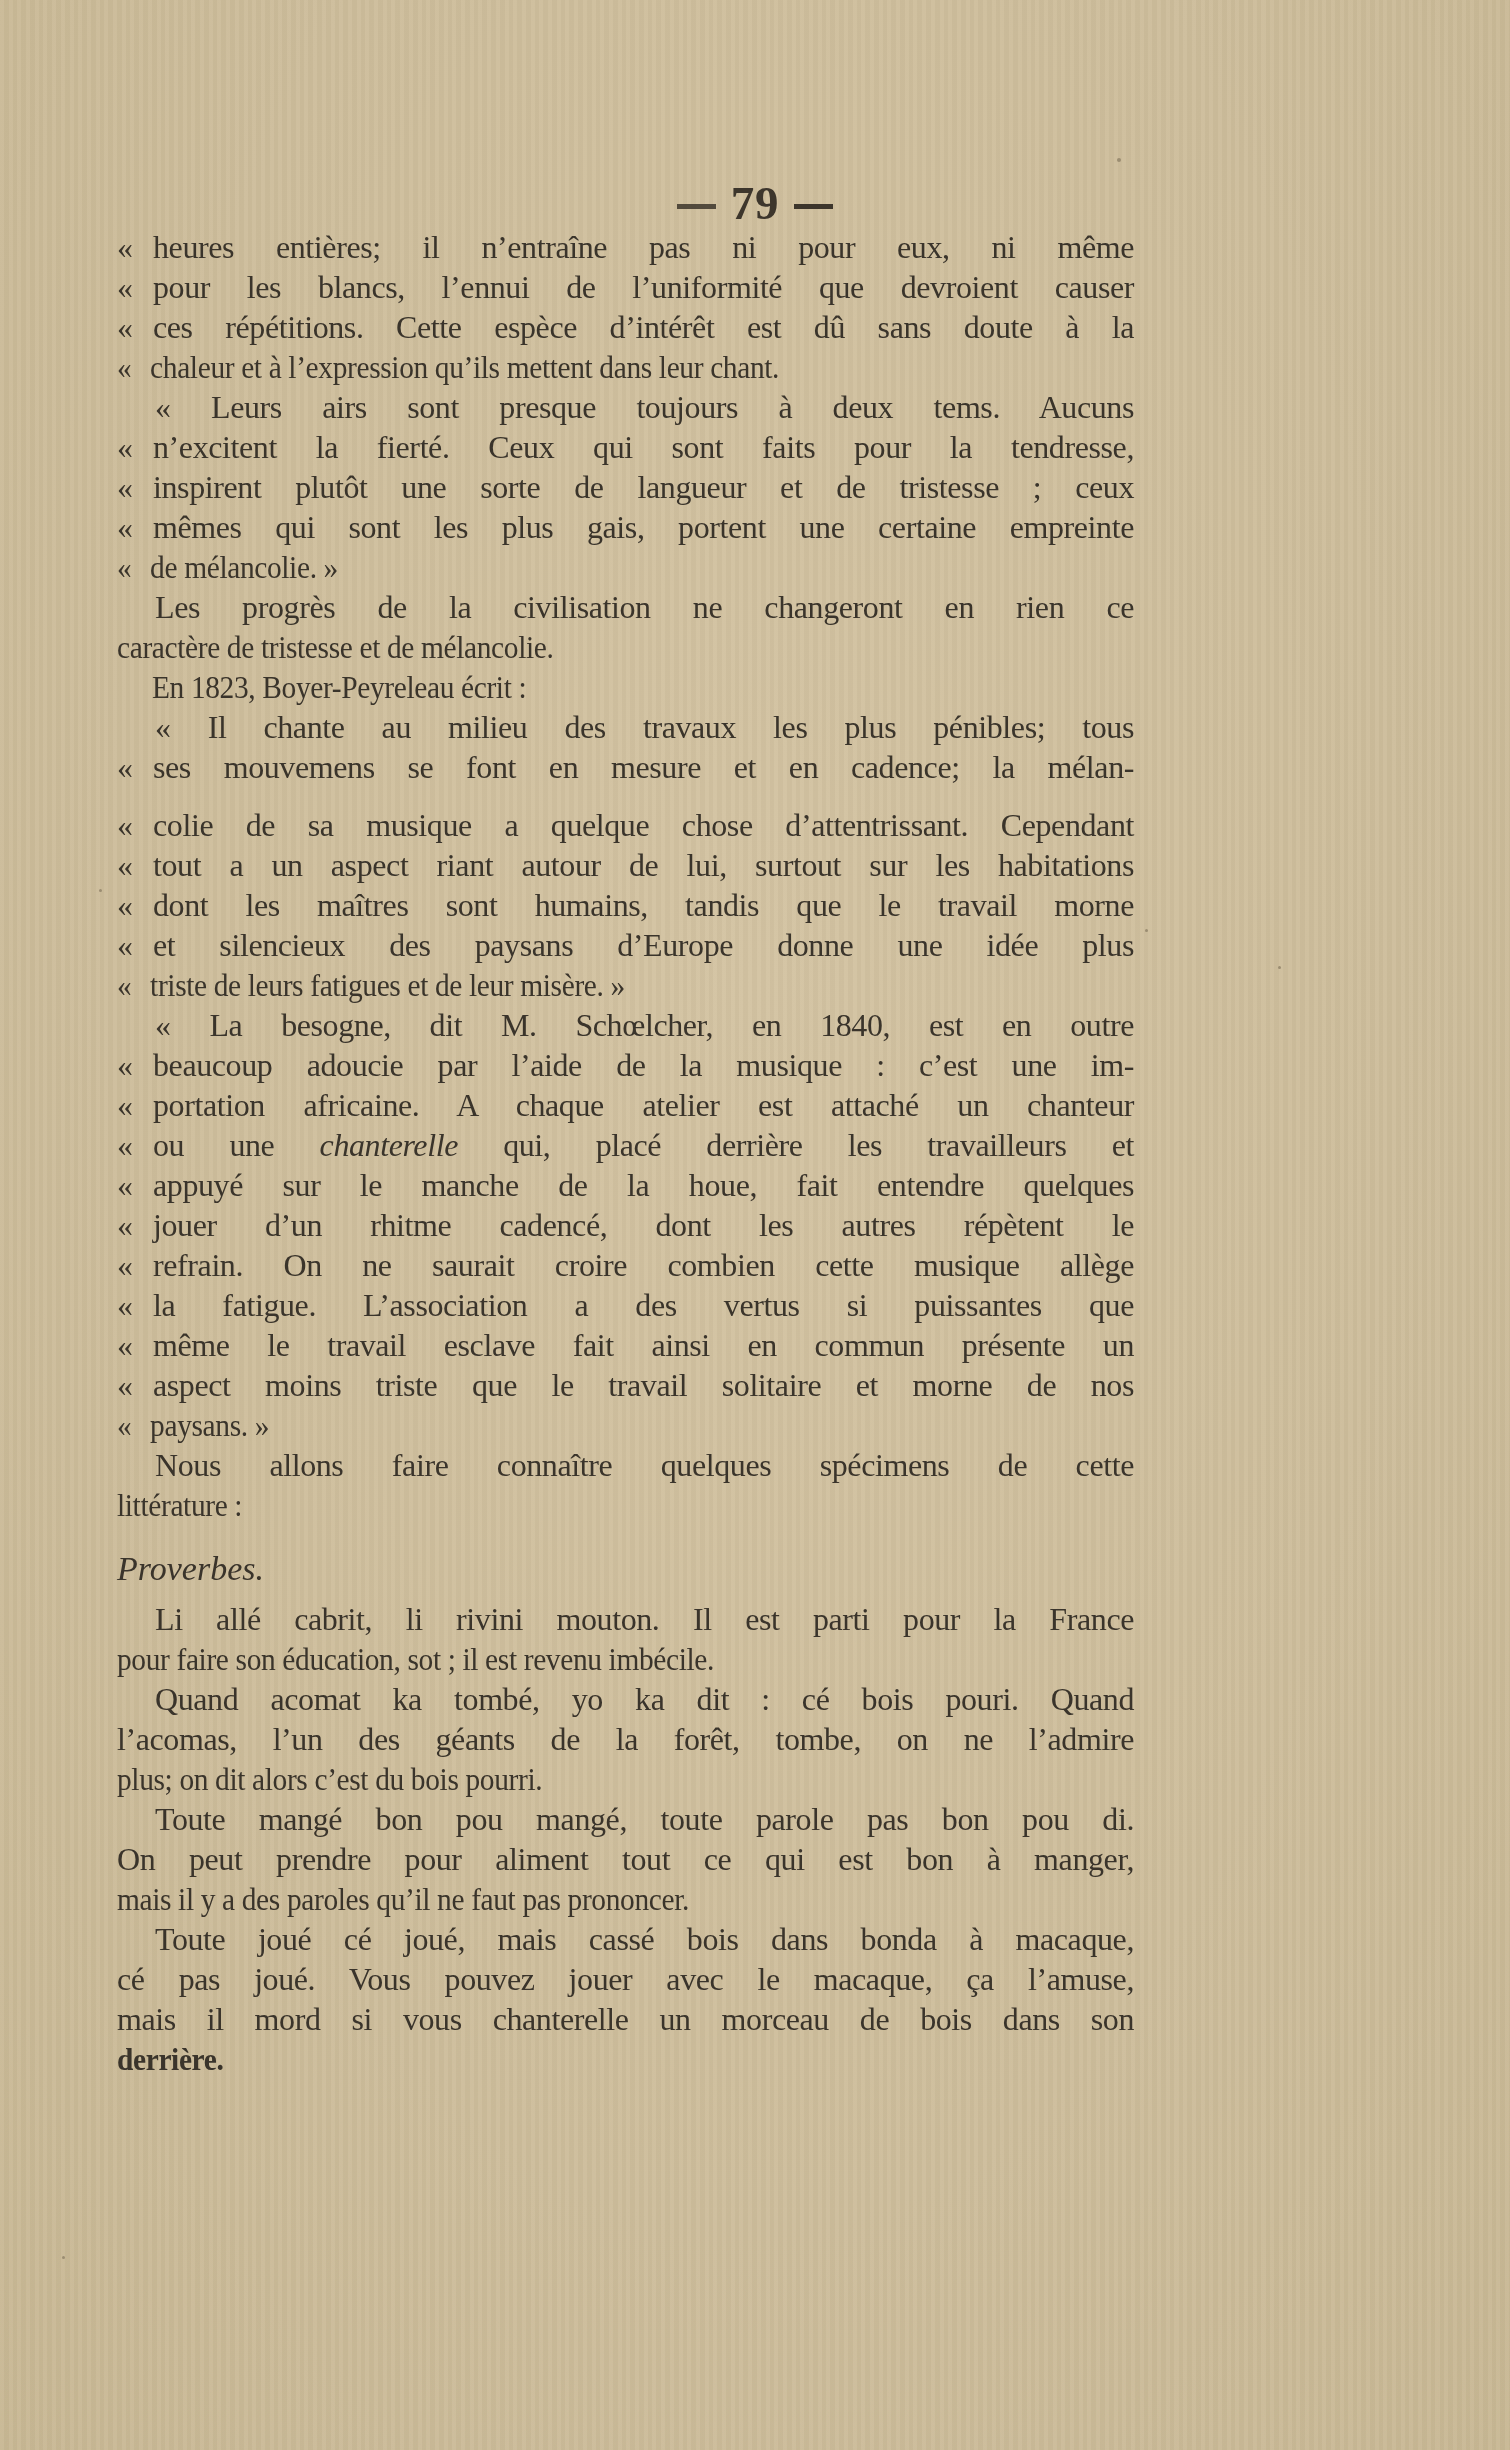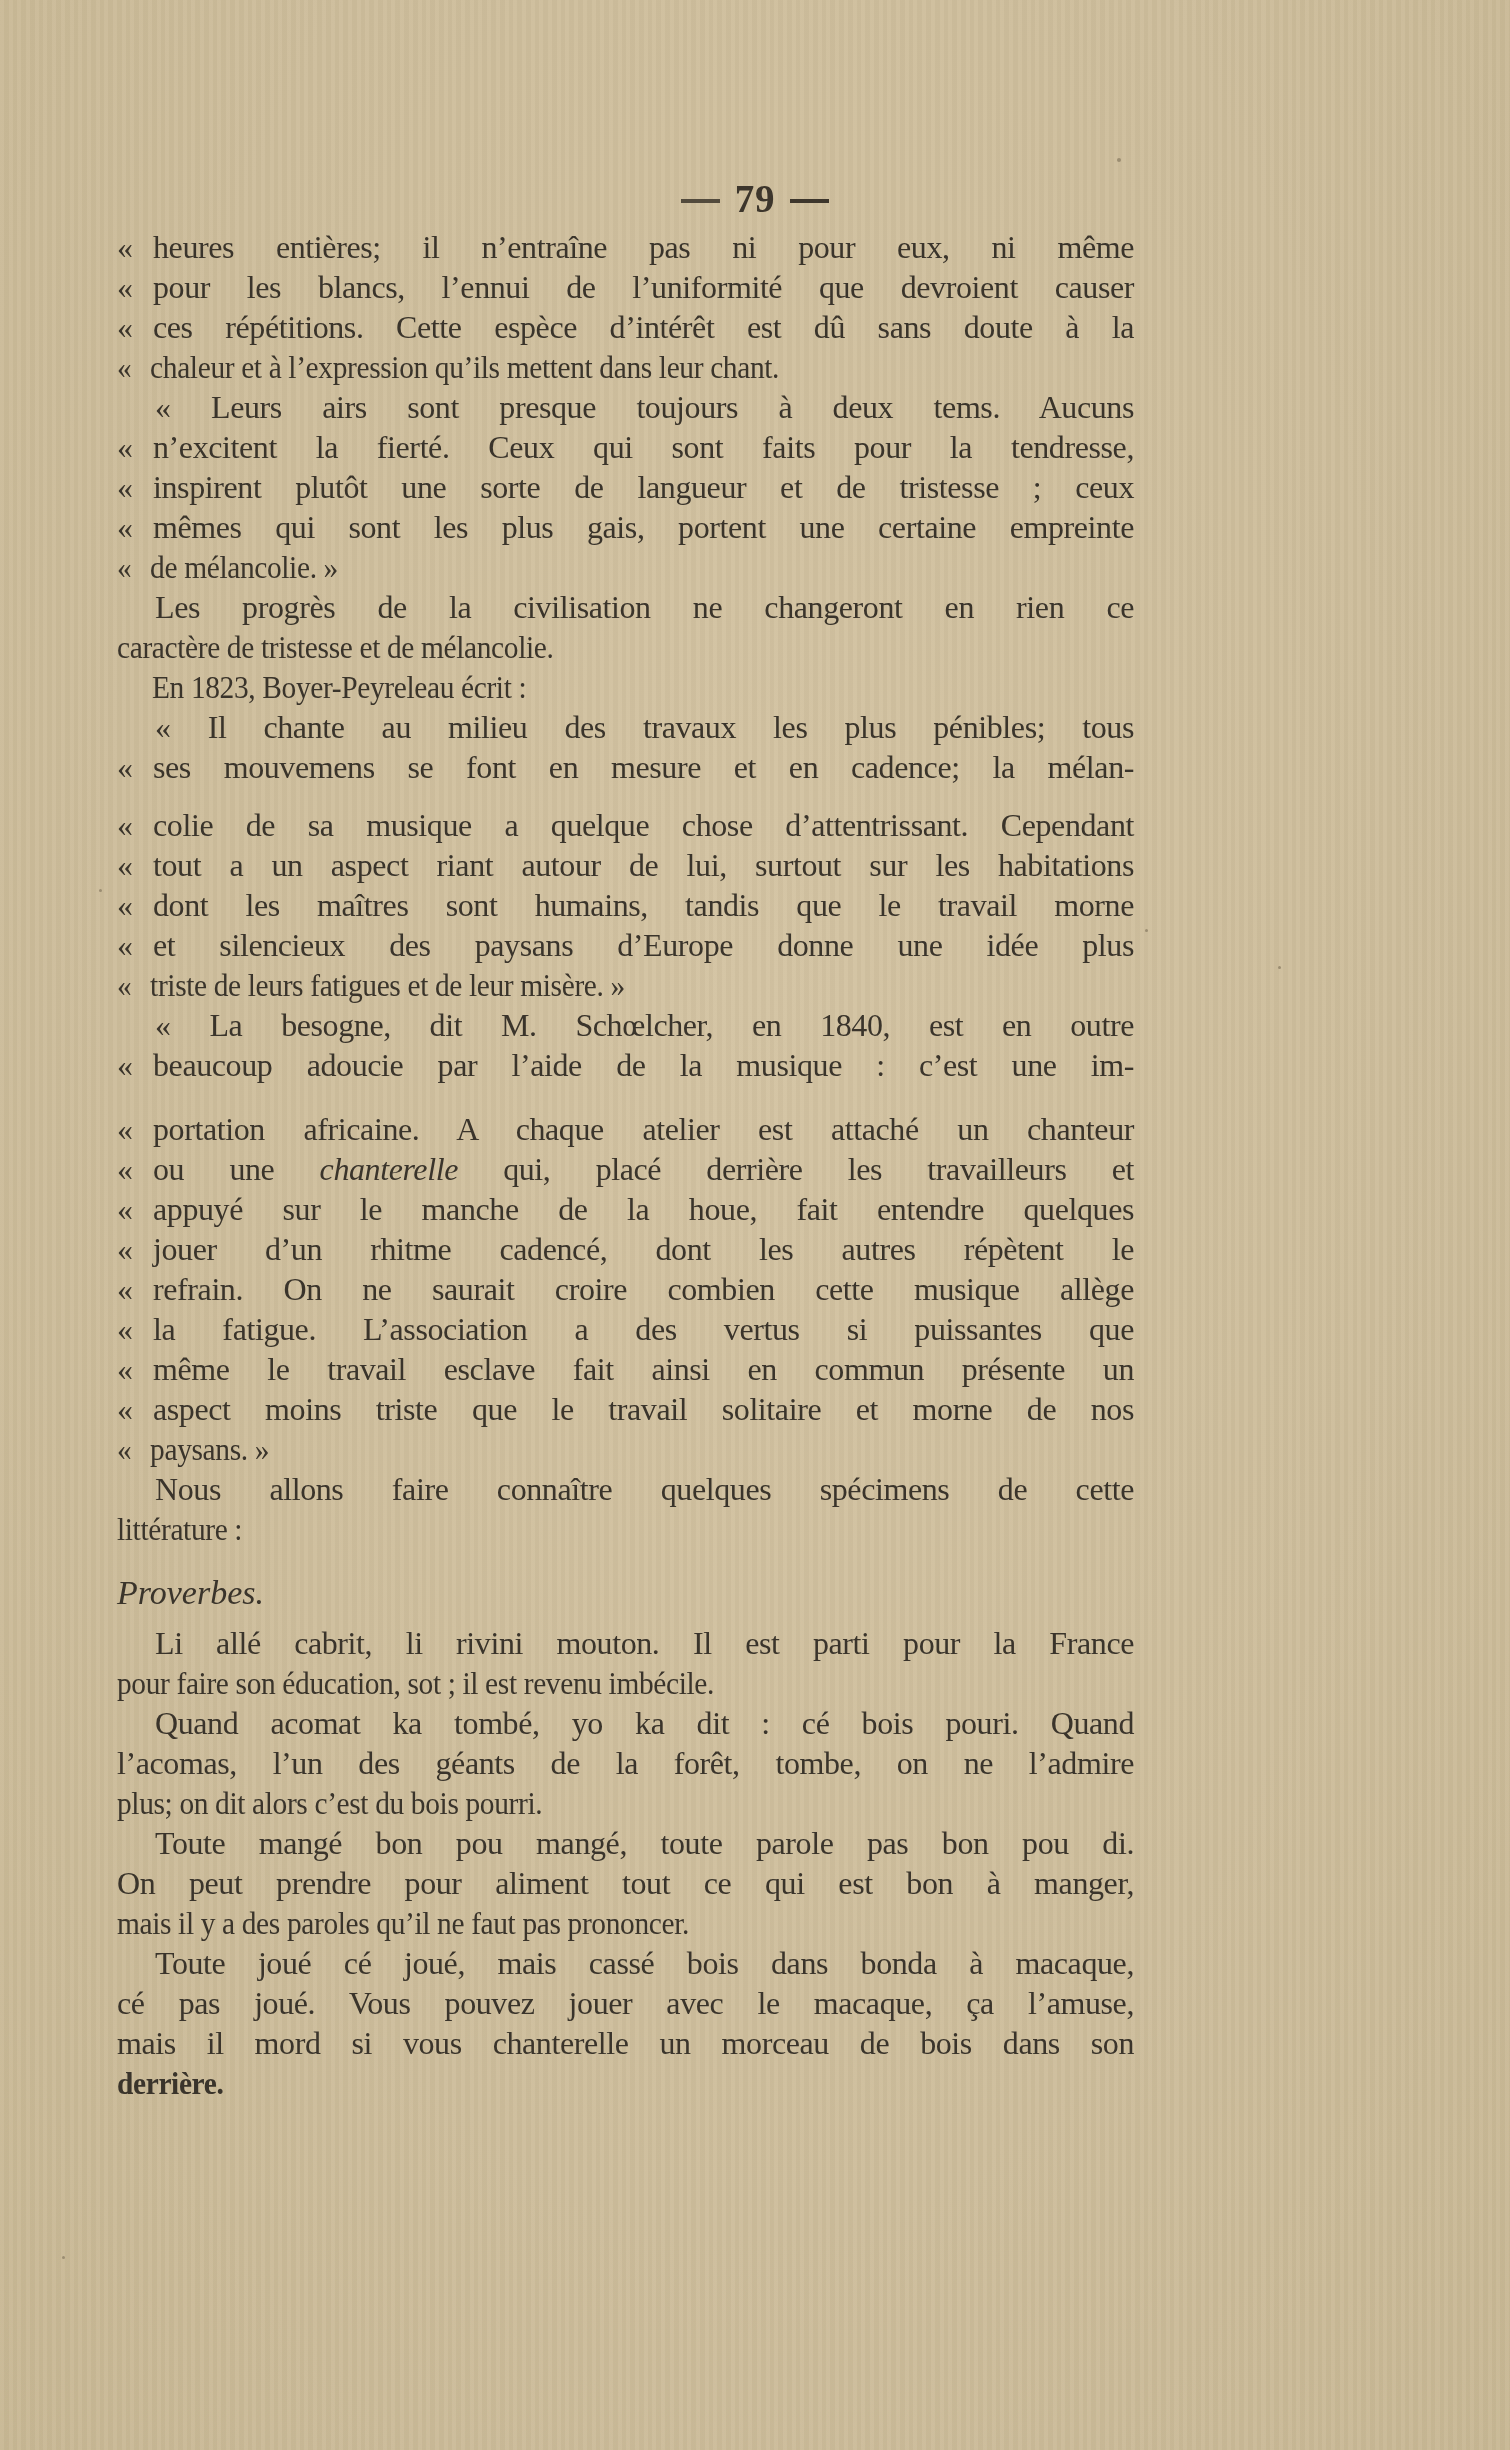--- a/index.html
+++ b/index.html
@@ -22,21 +22,21 @@
     background:
       repeating-linear-gradient(90deg, rgba(255,255,255,0.035) 0px, rgba(255,255,255,0.035) 4px, rgba(0,0,0,0.02) 4px, rgba(0,0,0,0.02) 8.7px),
       radial-gradient(ellipse at 50% 40%, #d3c3a2 0%, #cdbd9b 60%, #c8b894 100%);
   }
   .page-number {
     position: absolute;
     left: 0;
     width: 1510px;
     top: 176px;
     text-align: center;
-    font-size: 39px;
+    font-size: 47px;
     font-weight: bold;
     letter-spacing: 0.7px;
     color: #3d362c;
   }
   .page-number .dash {
     display: inline-block;
     width: 39px;
     height: 4.7px;
     background: #3d362c;
     vertical-align: middle;
@@ -114,21 +114,21 @@
   <div class="line indent" style="white-space: nowrap; display: block;"><span>«</span> <span>Il chante au milieu des travaux les plus pénibles; tous</span></div>
   <div class="line" style="white-space: nowrap; display: block;"><span class="qm">«</span><span>ses mouvemens se font en mesure et en cadence; la mélan-</span></div>
   <div class="line" style="white-space: nowrap; display: block; margin-top: 18px;"><span class="qm">«</span><span>colie de sa musique a quelque chose d’attentrissant. Cependant</span></div>
   <div class="line" style="white-space: nowrap; display: block;"><span class="qm">«</span><span>tout a un aspect riant autour de lui, surtout sur les habitations</span></div>
   <div class="line" style="white-space: nowrap; display: block;"><span class="qm">«</span><span>dont les maîtres sont humains, tandis que le travail morne</span></div>
   <div class="line" style="white-space: nowrap; display: block;"><span class="qm">«</span><span>et silencieux des paysans d’Europe donne une idée plus</span></div>
   <div class="line last" style="white-space: nowrap; display: block; transform: scaleX(0.92);"><span class="qm">«</span><span>triste de leurs fatigues et de leur misère. »</span></div>
 
   <div class="line indent" style="white-space: nowrap; display: block;"><span>«</span> <span>La besogne, dit M. Schœlcher, en 1840, est en outre</span></div>
   <div class="line" style="white-space: nowrap; display: block;"><span class="qm">«</span><span>beaucoup adoucie par l’aide de la musique : c’est une im-</span></div>
-  <div class="line" style="white-space: nowrap; display: block; margin-top: 24px;"><span class="qm">«</span><span>portation africaine. A chaque atelier est attaché un chanteur</span></div>
+  <div class="line" style="white-space: nowrap; display: block;"><span class="qm">«</span><span>portation africaine. A chaque atelier est attaché un chanteur</span></div>
   <div class="line" style="white-space: nowrap; display: block;"><span class="qm">«</span><span>ou une </span><span class="em">chanterelle</span><span> qui, placé derrière les travailleurs et</span></div>
   <div class="line" style="white-space: nowrap; display: block;"><span class="qm">«</span><span>appuyé sur le manche de la houe, fait entendre quelques</span></div>
   <div class="line" style="white-space: nowrap; display: block;"><span class="qm">«</span><span>jouer d’un rhitme cadencé, dont les autres répètent le</span></div>
   <div class="line" style="white-space: nowrap; display: block;"><span class="qm">«</span><span>refrain. On ne saurait croire combien cette musique allège</span></div>
   <div class="line" style="white-space: nowrap; display: block;"><span class="qm">«</span><span>la fatigue. L’association a des vertus si puissantes que</span></div>
   <div class="line" style="white-space: nowrap; display: block;"><span class="qm">«</span><span>même le travail esclave fait ainsi en commun présente un</span></div>
   <div class="line" style="white-space: nowrap; display: block;"><span class="qm">«</span><span>aspect moins triste que le travail solitaire et morne de nos</span></div>
   <div class="line last" style="white-space: nowrap; display: block; transform: scaleX(0.92);"><span class="qm">«</span><span>paysans. »</span></div>
 
   <div class="line indent" style="white-space: nowrap; display: block;"><span>Nous allons faire connaître quelques spécimens de cette</span></div>

